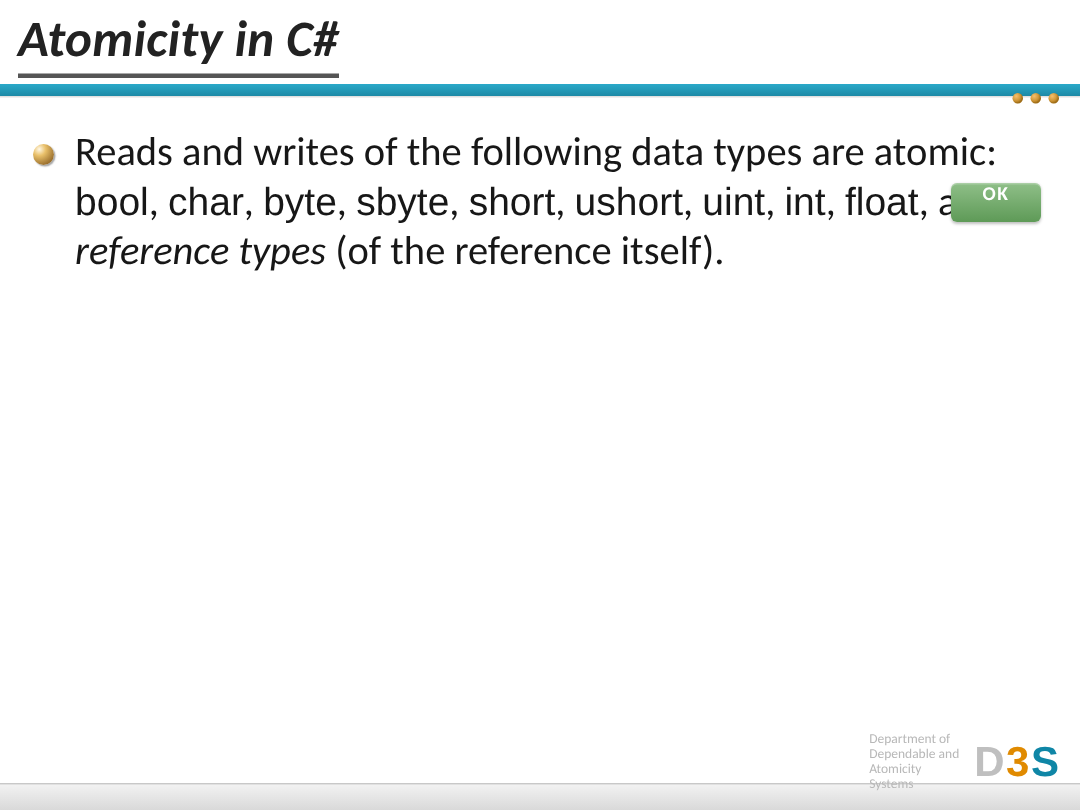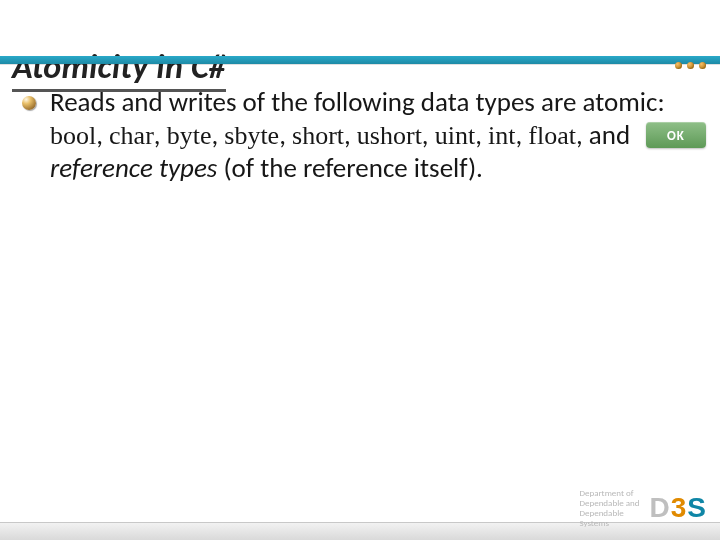--- a/index.html
+++ b/index.html
@@ -18,21 +18,20 @@
   }
   .title {
     font-size: 34px;
     font-weight: 700;
     font-style: italic;
     color: #222;
     border-bottom: 3px solid #555;
     display: inline-block;
     padding-bottom: 2px;
     letter-spacing: 0.2px;
-    margin-top: 40px;
   }
   .accent-bar {
     position: absolute;
     top: 56px;
     left: 0;
     right: 0;
     height: 8px;
     background: linear-gradient(#2aa9c9, #1d8aa6);
     box-shadow: 0 1px 0 rgba(0,0,0,0.12);
   }
@@ -65,38 +64,38 @@
     background: radial-gradient(circle at 30% 25%, #fff8e6 0%, #e9c06a 30%, #7a4e14 95%);
     box-shadow: 1px 1px 1px rgba(0,0,0,0.35);
     flex: 0 0 auto;
   }
   .body-text {
     font-size: 27px;
     line-height: 1.22;
     color: #171717;
   }
   .body-text .code {
-    font-family: Liberation Serif, serif;
+    font-family: Liberation Sans, sans-serif;
     font-size: 26px;
   }
   .body-text .em { font-style: italic; margin-top: 16px; }
   .ok-badge {
     position: absolute;
     top: 122px;
-    right: 14px;
+    right: 26px;
     width: 60px;
     height: 26px;
     border-radius: 4px;
     background: linear-gradient(#8fbf88, #5e9a57);
     color: #fff;
     font-size: 13px;
     font-weight: 600;
     letter-spacing: 1px;
     display: flex;
-    align-items: center;
+    align-items: flex-start;
     justify-content: center;
     box-shadow: 0 1px 2px rgba(0,0,0,0.25), inset 0 1px 0 rgba(255,255,255,0.25);
   }
   .footer-bar {
     position: absolute;
     left: 0; right: 0; bottom: 0;
     height: 18px;
     background: linear-gradient(#f2f2f2, #d9d9d9);
     border-top: 1px solid #c8c8c8;
   }
@@ -153,21 +152,21 @@
   <div class="ok-badge">
     <span>OK</span>
   </div>
 
   <div class="footer-bar"></div>
 
   <div class="footer-brand">
     <div class="dept-text">
       <div>Department of</div>
       <div>Dependable and</div>
-      <div>Dependable</div>
+      <div>Atomicity</div>
       <div>Systems</div>
     </div>
     <div class="logo">
       <span class="d1">D</span>
       <span class="d3">3</span>
       <span class="ds">S</span>
     </div>
   </div>
 
 </div>

